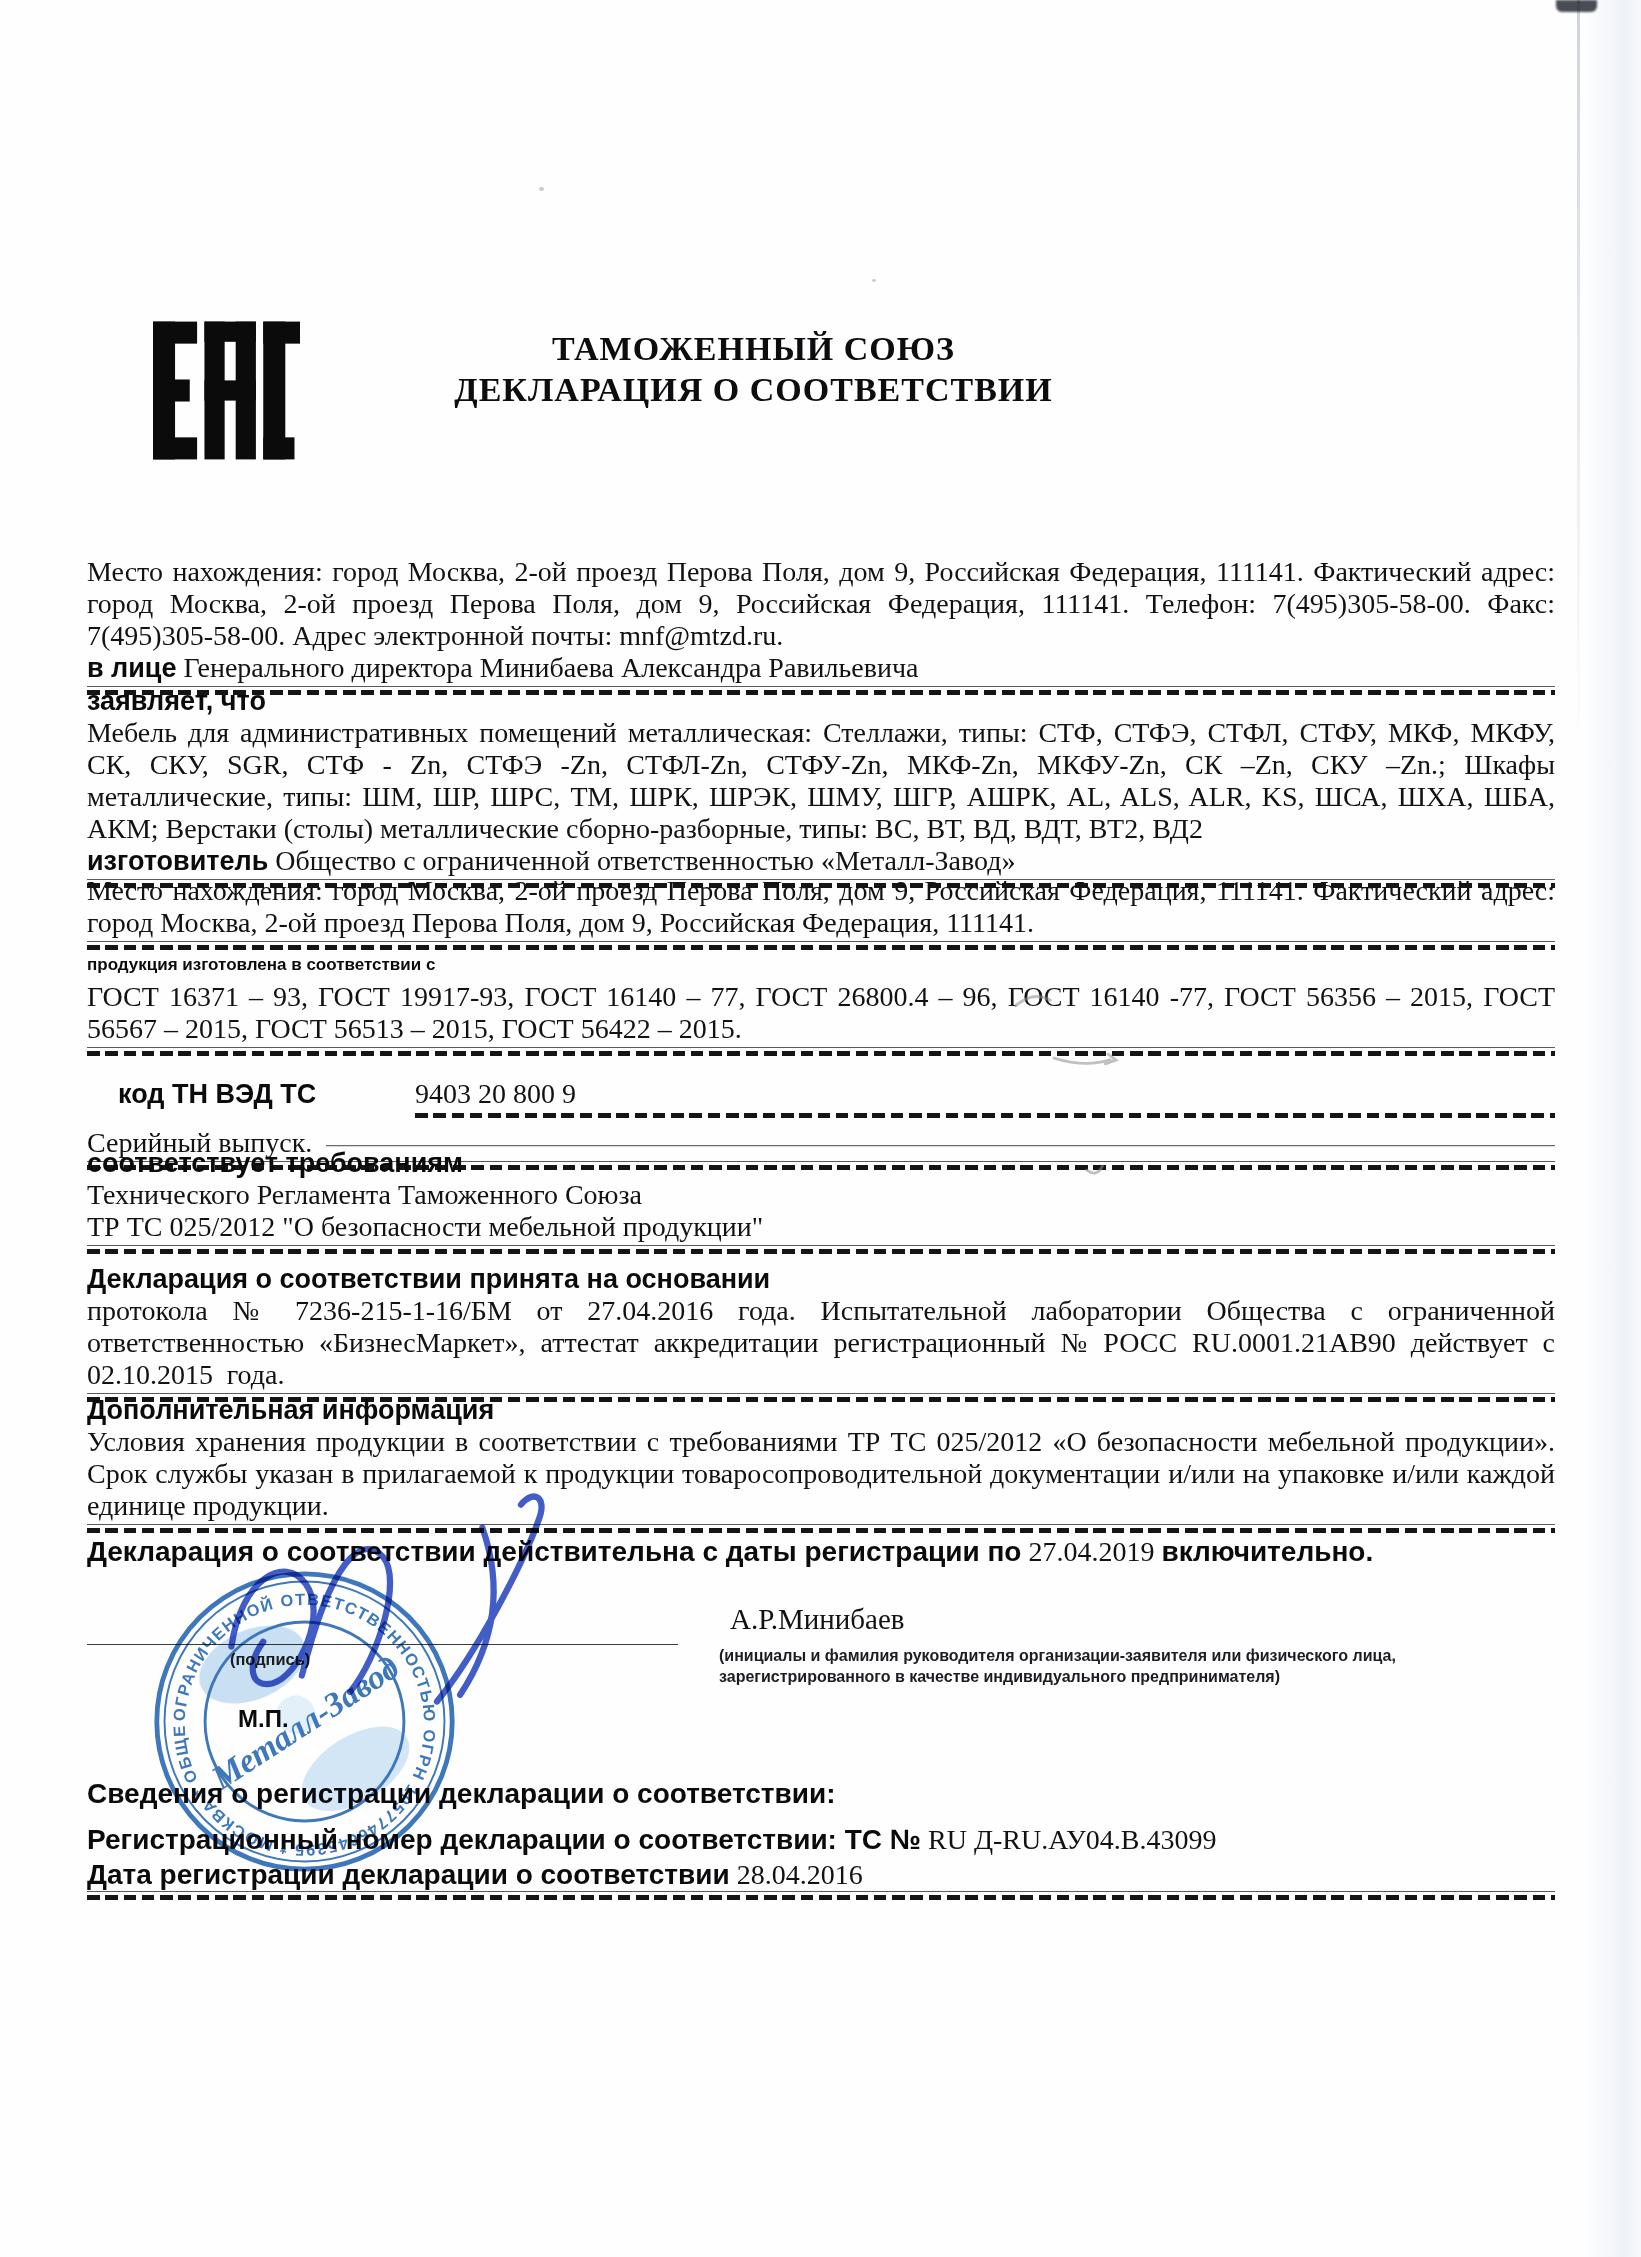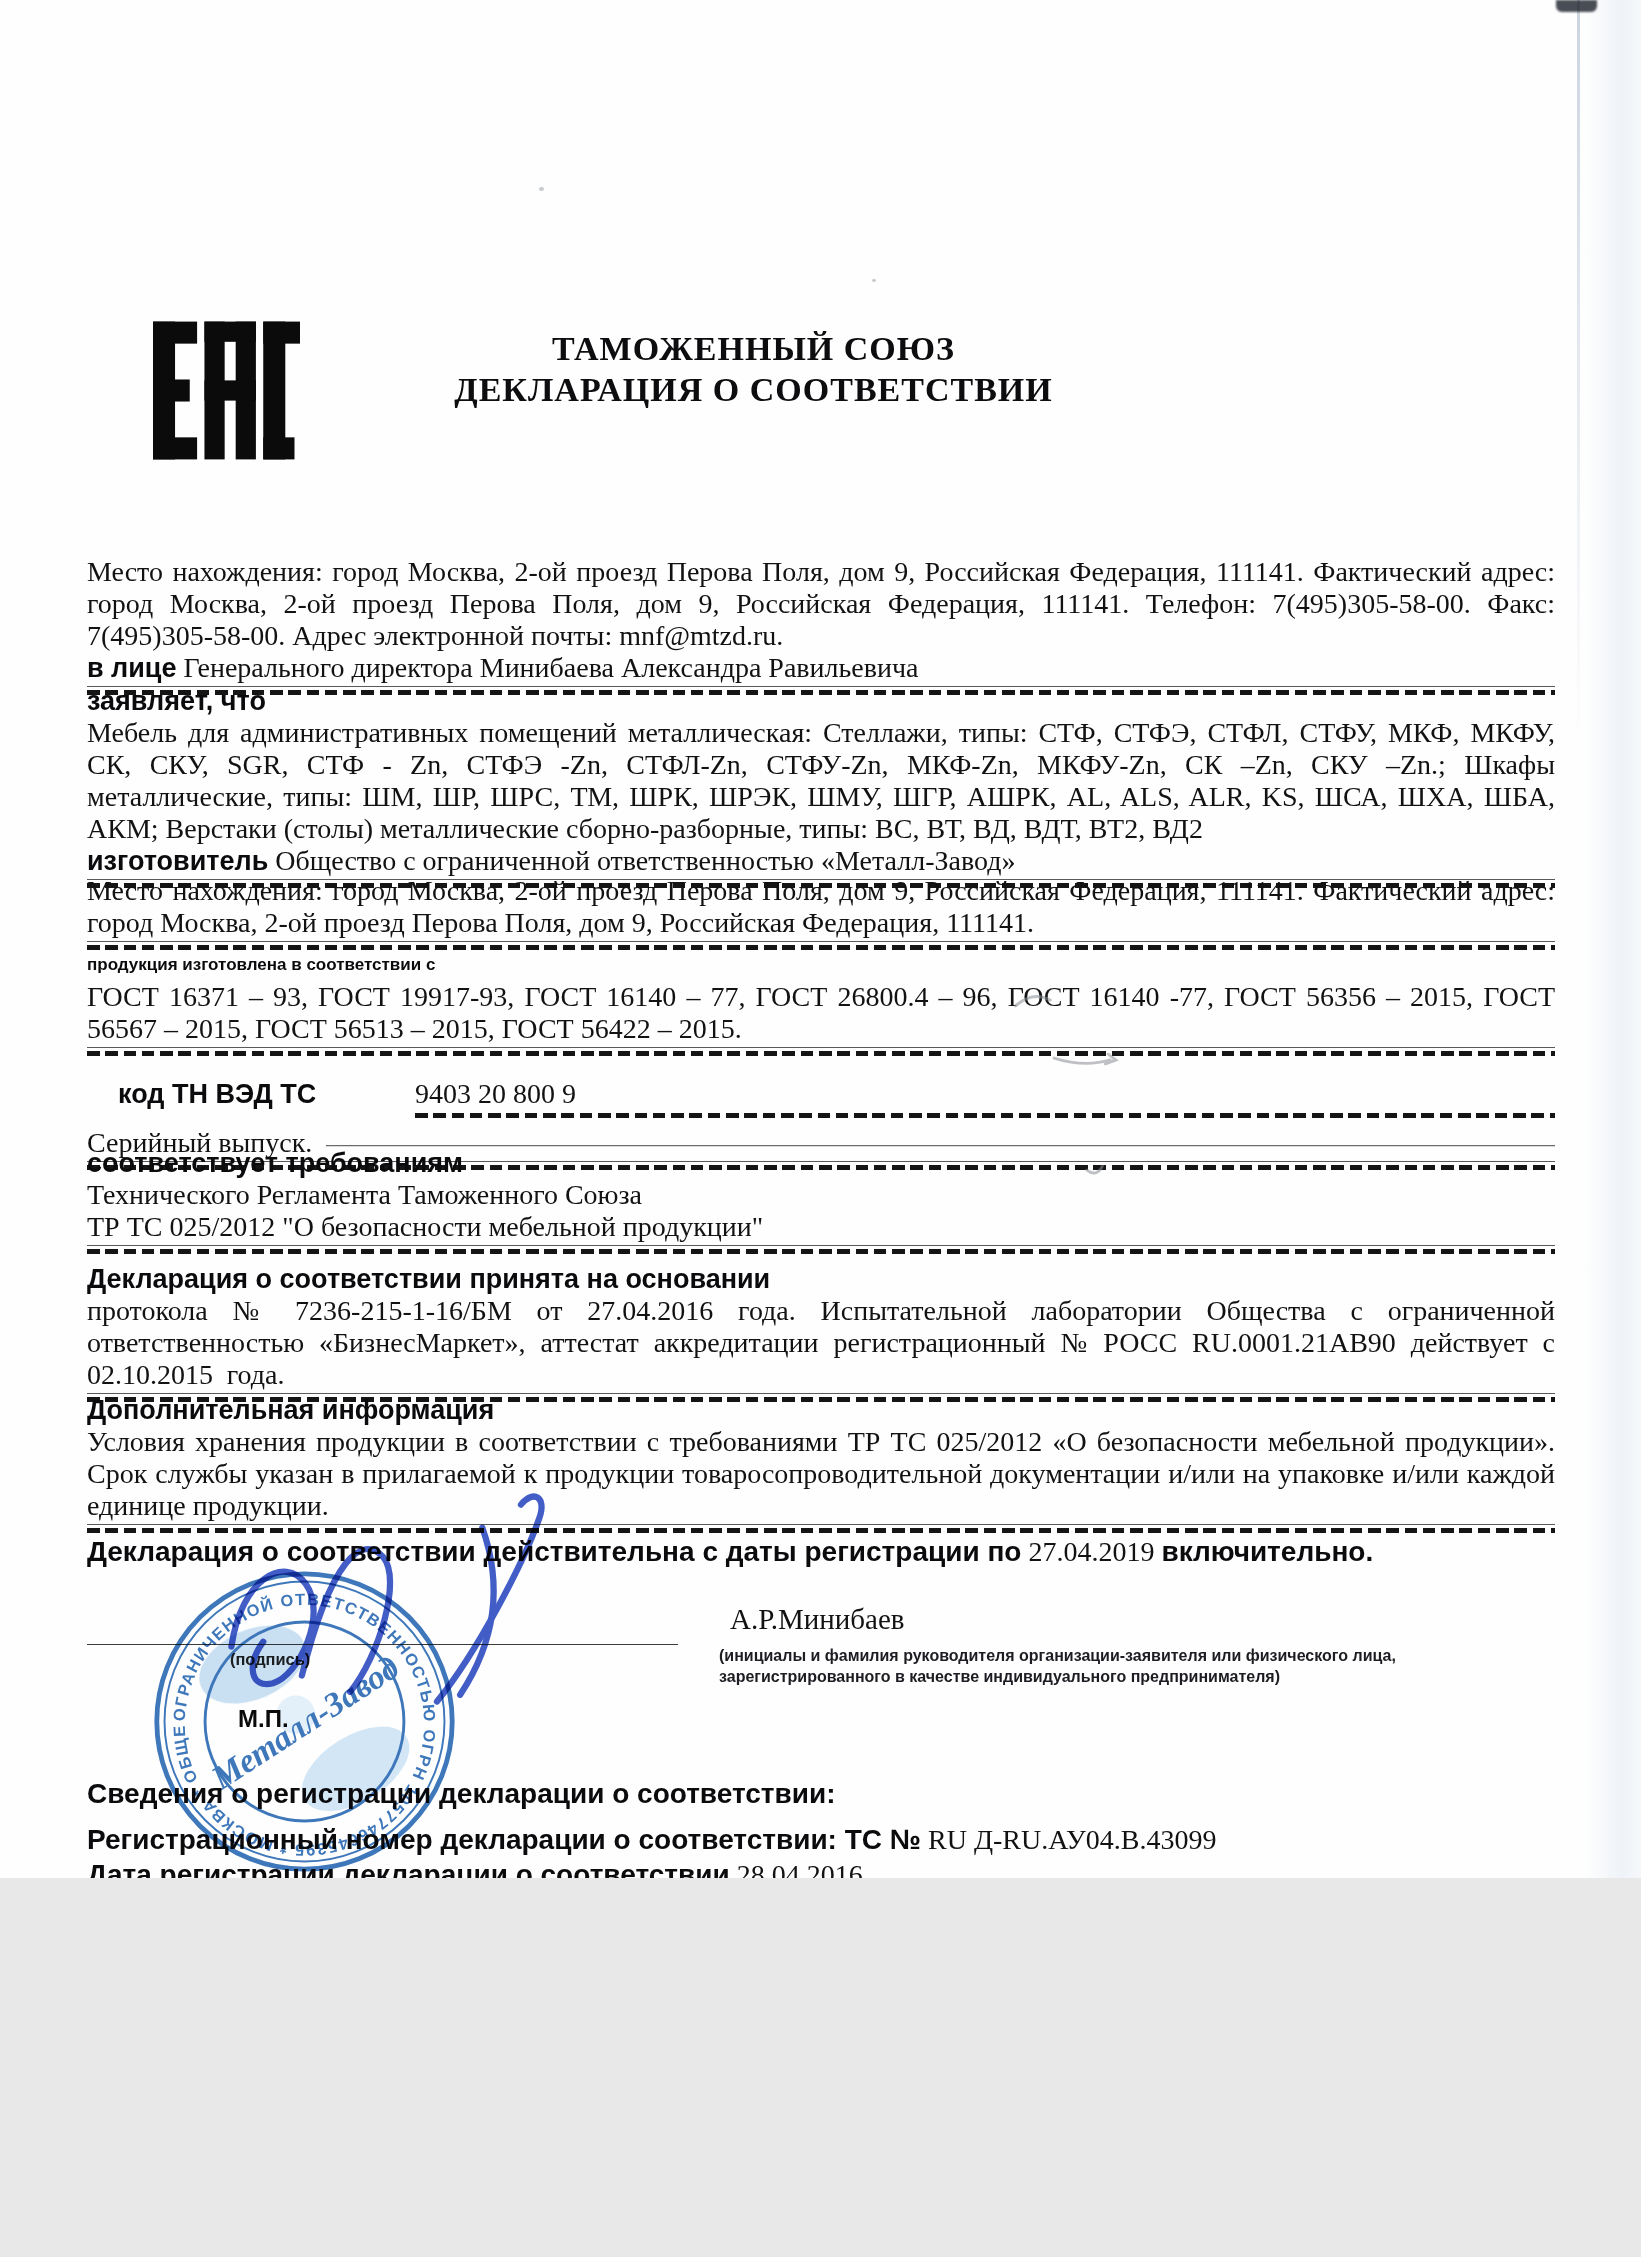--- a/index.html
+++ b/index.html
@@ -1,18 +1,18 @@
 <!DOCTYPE html>
 <html><head>
 <meta charset="utf-8">
 <style>
   html,body{margin:0;padding:0;background:#e8e8e8;}
   .page{
     position:relative;
-    width:1641px;height:1878px;
+    width:1641px;height:2257px;
     margin:0 auto;
     background:#fefefe;
     overflow:hidden;
     font-family:"Liberation Serif", serif;
     color:#121212;
   }
   
   .edge-tint{position:absolute;top:0;right:0;width:58px;height:100%;
     background:linear-gradient(90deg,rgba(210,222,236,0) 0%,rgba(210,222,236,.35) 70%,rgba(198,210,226,.15) 100%);}
   .scan-line{position:absolute;left:1577px;top:0;width:2.9px;height:753px;opacity:.45;

